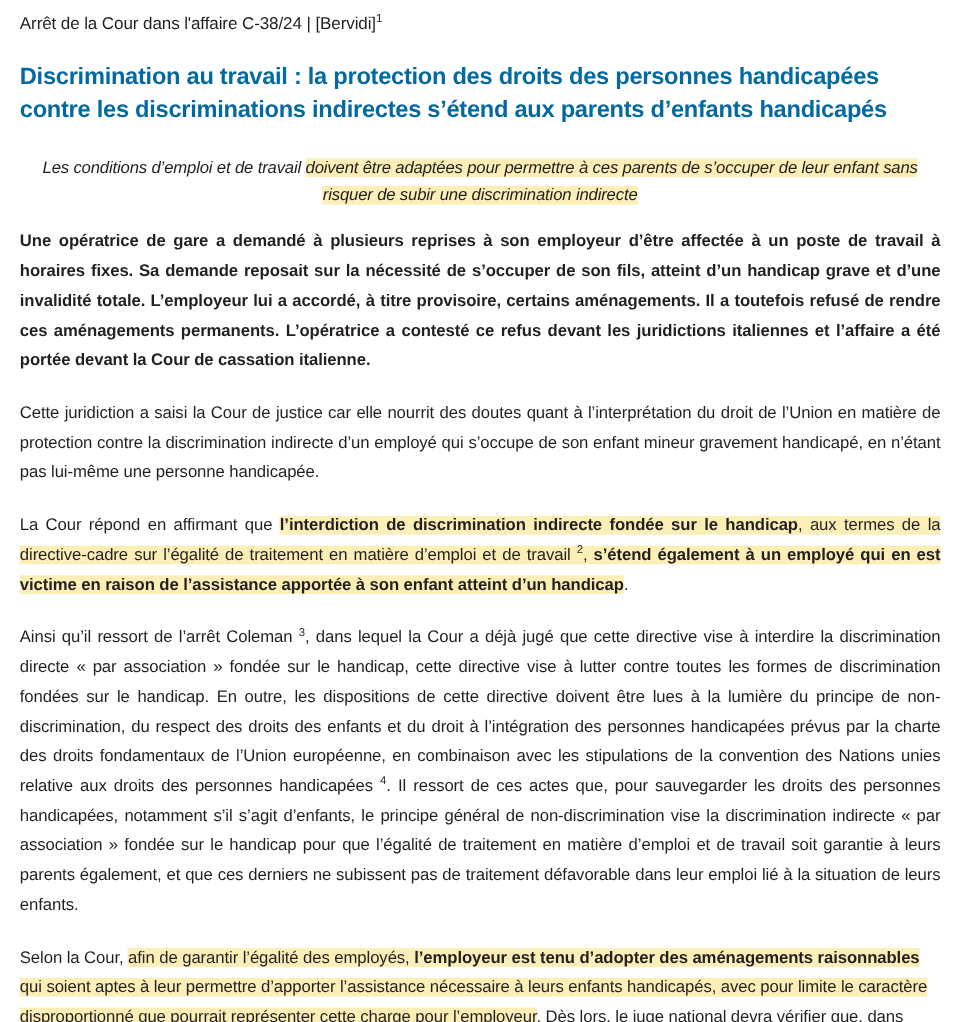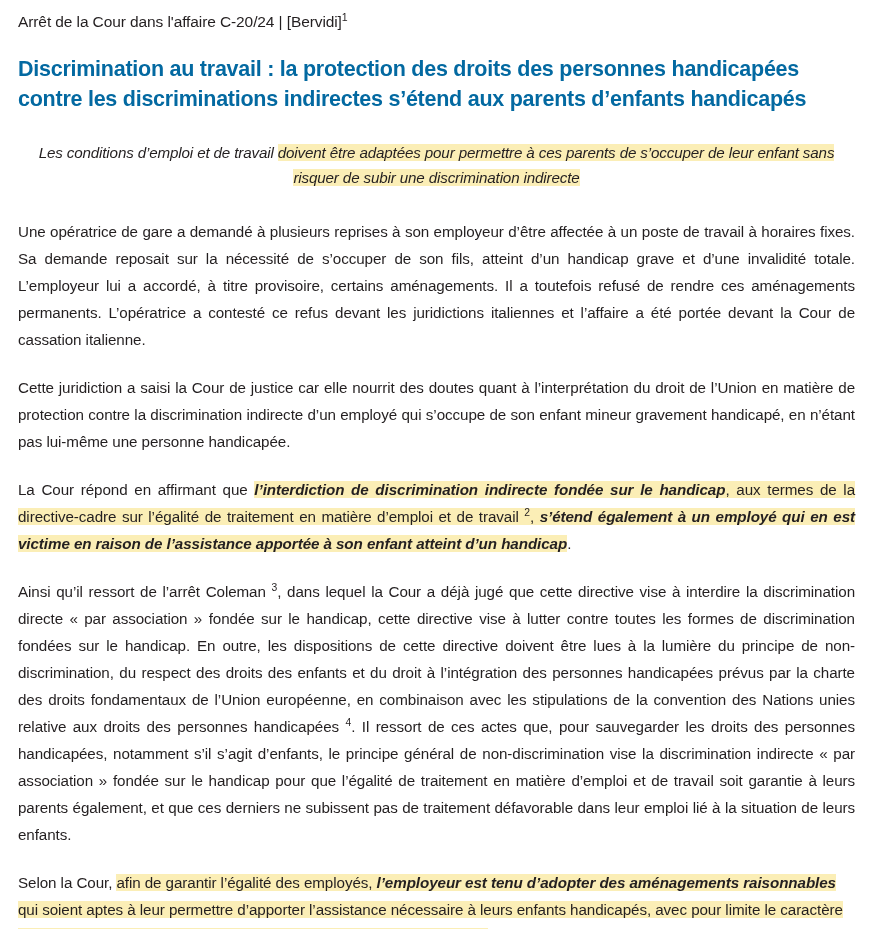--- a/index.html
+++ b/index.html
@@ -60,44 +60,44 @@
   .para {
     font-size: 15.2px;
     line-height: 27px;
     letter-spacing: -0.08px;
     color: #231f20;
     margin: 21px 0 0 0;
     max-width: 838px;
     text-align: justify;
     text-justify: inter-word;
   }
-  .para.first { margin-top: 28px; }
+  .para.first { margin-top: 16px; font-weight: bold; }
   .para.last-block { text-align: left; }
 
   
   mark {
     background-color: #fbeeb6;
     color: inherit;
     padding: 0;
     box-decoration-break: clone;
     -webkit-box-decoration-break: clone;
   }
-  .b { font-weight: bold; font-style: italic; }
+  .b { font-weight: bold; }
   sup {
     font-size: 0.68em;
     vertical-align: super;
     line-height: 0;
   }
 </style>
 </head>
 <body>
 
 <div class="page">
 
-  <p class="kicker"><span>Arrêt de la Cour dans l'affaire C-20/24 | [Bervidi]</span><sup>1</sup></p>
+  <p class="kicker"><span>Arrêt de la Cour dans l'affaire C-38/24 | [Bervidi]</span><sup>1</sup></p>
 
   <h1 class="headline">Discrimination au travail : la protection des droits des personnes handicapées contre les discriminations indirectes s’étend aux parents d’enfants handicapés</h1>
 
   <p class="deck"><span>Les conditions d’emploi et de travail </span><mark>doivent être adaptées pour permettre à ces parents de s’occuper de leur enfant sans risquer de subir une discrimination indirecte</mark></p>
 
   <p class="para first"><span>Une opératrice de gare a demandé à plusieurs reprises à son employeur d’être affectée à un poste de travail à horaires fixes. Sa demande reposait sur la nécessité de s’occuper de son fils, atteint d’un handicap grave et d’une invalidité totale. L’employeur lui a accordé, à titre provisoire, certains aménagements.  Il a toutefois refusé de rendre ces aménagements permanents. L’opératrice a contesté ce refus devant les juridictions italiennes et l’affaire a été portée devant la Cour de cassation italienne.</span></p>
 
   <p class="para"><span>Cette juridiction a saisi la Cour de justice car elle nourrit des doutes quant à l’interprétation du droit de l’Union en matière de protection contre la discrimination indirecte d’un employé qui s’occupe de son enfant mineur gravement handicapé, en n’étant pas lui-même une personne handicapée.</span></p>
 
   <p class="para"><span>La Cour répond en affirmant que </span><mark><span class="b">l’interdiction de discrimination indirecte fondée sur le handicap</span><span>, aux termes de la directive-cadre sur l’égalité de traitement en matière d’emploi et de travail </span><sup>2</sup><span>, </span><span class="b">s’étend également à un employé qui en est victime en raison de l’assistance apportée à son enfant atteint d’un handicap</span></mark><span>.</span></p>

